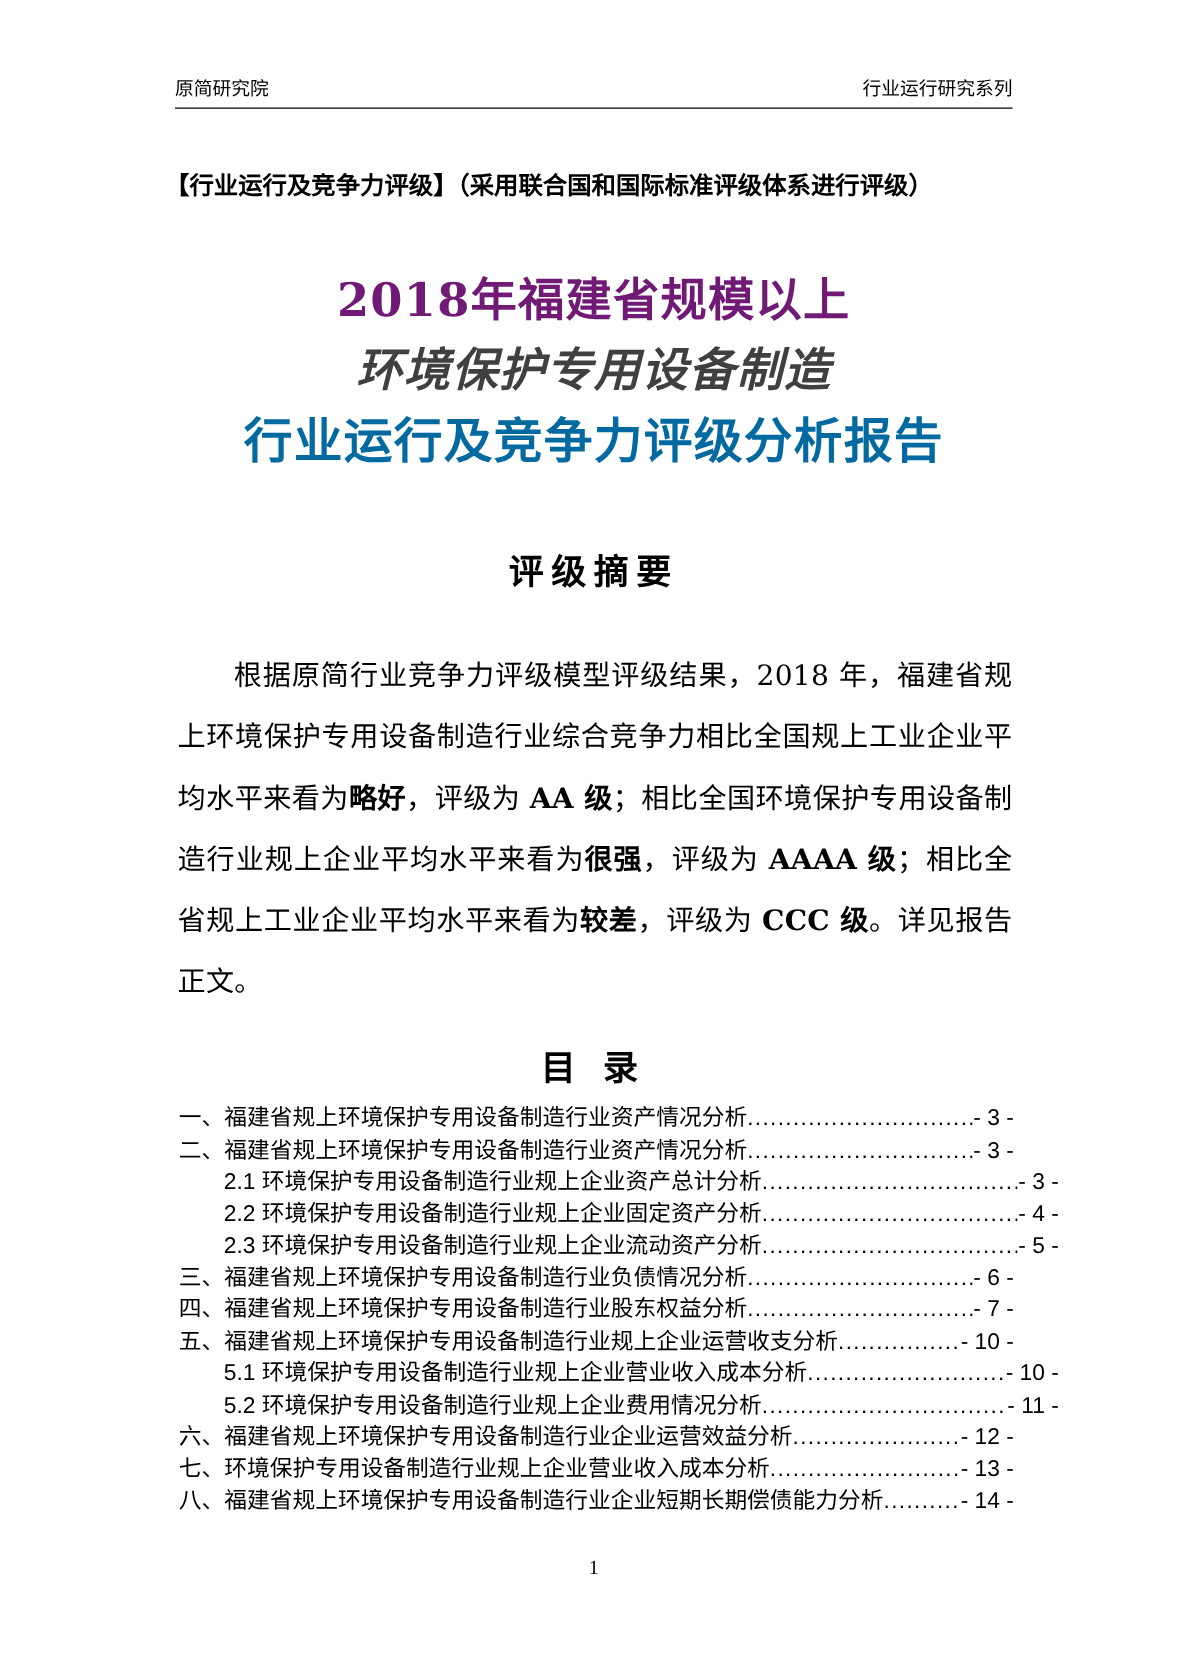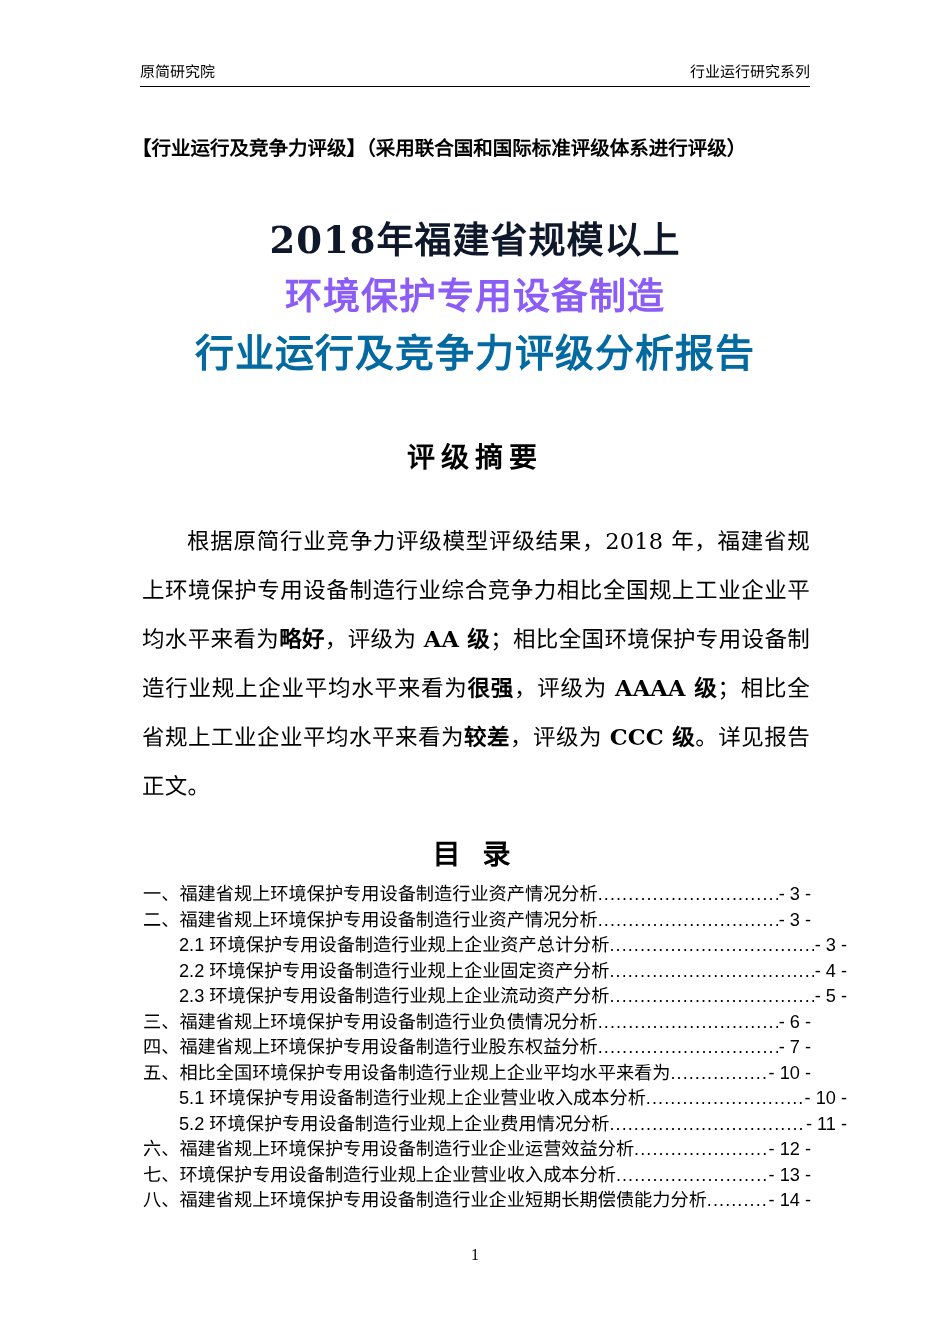--- a/index.html
+++ b/index.html
@@ -174,22 +174,22 @@
 <div class="page">
 
   <div class="doc-header">
     <span class="hdr-left">原简研究院</span>
     <span class="hdr-right">行业运行研究系列</span>
   </div>
 
   <div class="rating-line">【行业运行及竞争力评级】（采用联合国和国际标准评级体系进行评级）</div>
 
   <div class="main-title">
-    <span class="tline tline-1" style="color: #0f172a;">2018年福建省规模以上</span>
-    <span class="tline tline-2" style="color: #8b5cf6;">环境保护专用设备制造</span>
+    <span class="tline tline-1" style="color: #701a75;">2018年福建省规模以上</span>
+    <span class="tline tline-2" style="color: #404040; font-style: italic;">环境保护专用设备制造</span>
     <span class="tline tline-3" style="color: #0369a1;">行业运行及竞争力评级分析报告</span>
   </div>
 
   <div class="summary-heading">评级摘要</div>
 
   <p class="summary-body"><span>根据原简行业竞争力评级模型评级结果，2018 年，福建省规上环境保护专用设备制造行业综合竞争力相比全国规上工业企业平均水平来看为</span><b>略好</b><span>，评级为 </span><b>AA 级</b><span>；相比全国环境保护专用设备制造行业规上企业平均水平来看为</span><b>很强</b><span>，评级为 </span><b>AAAA 级</b><span>；相比全省规上工业企业平均水平来看为</span><b>较差</b><span>，评级为 </span><b>CCC 级</b><span>。详见报告正文。</span></p>
 
   <div class="toc-heading">目 录</div>
 
   <div class="toc" id="toc-list">
@@ -222,21 +222,21 @@
         <span class="toc-label">三、福建省规上环境保护专用设备制造行业负债情况分析</span>
         <span class="toc-dots">..........................................................................................................</span>
         <span class="toc-page">- 6 -</span>
       </div>
       <div class="toc-row">
         <span class="toc-label">四、福建省规上环境保护专用设备制造行业股东权益分析</span>
         <span class="toc-dots">..........................................................................................................</span>
         <span class="toc-page">- 7 -</span>
       </div>
       <div class="toc-row">
-        <span class="toc-label">五、相比全国环境保护专用设备制造行业规上企业平均水平来看为</span>
+        <span class="toc-label">五、福建省规上环境保护专用设备制造行业规上企业运营收支分析</span>
         <span class="toc-dots">..........................................................................................................</span>
         <span class="toc-page">- 10 -</span>
       </div>
       <div class="toc-row lvl2">
         <span class="toc-label">5.1 环境保护专用设备制造行业规上企业营业收入成本分析</span>
         <span class="toc-dots">..........................................................................................................</span>
         <span class="toc-page">- 10 -</span>
       </div>
       <div class="toc-row lvl2">
         <span class="toc-label">5.2 环境保护专用设备制造行业规上企业费用情况分析</span>

